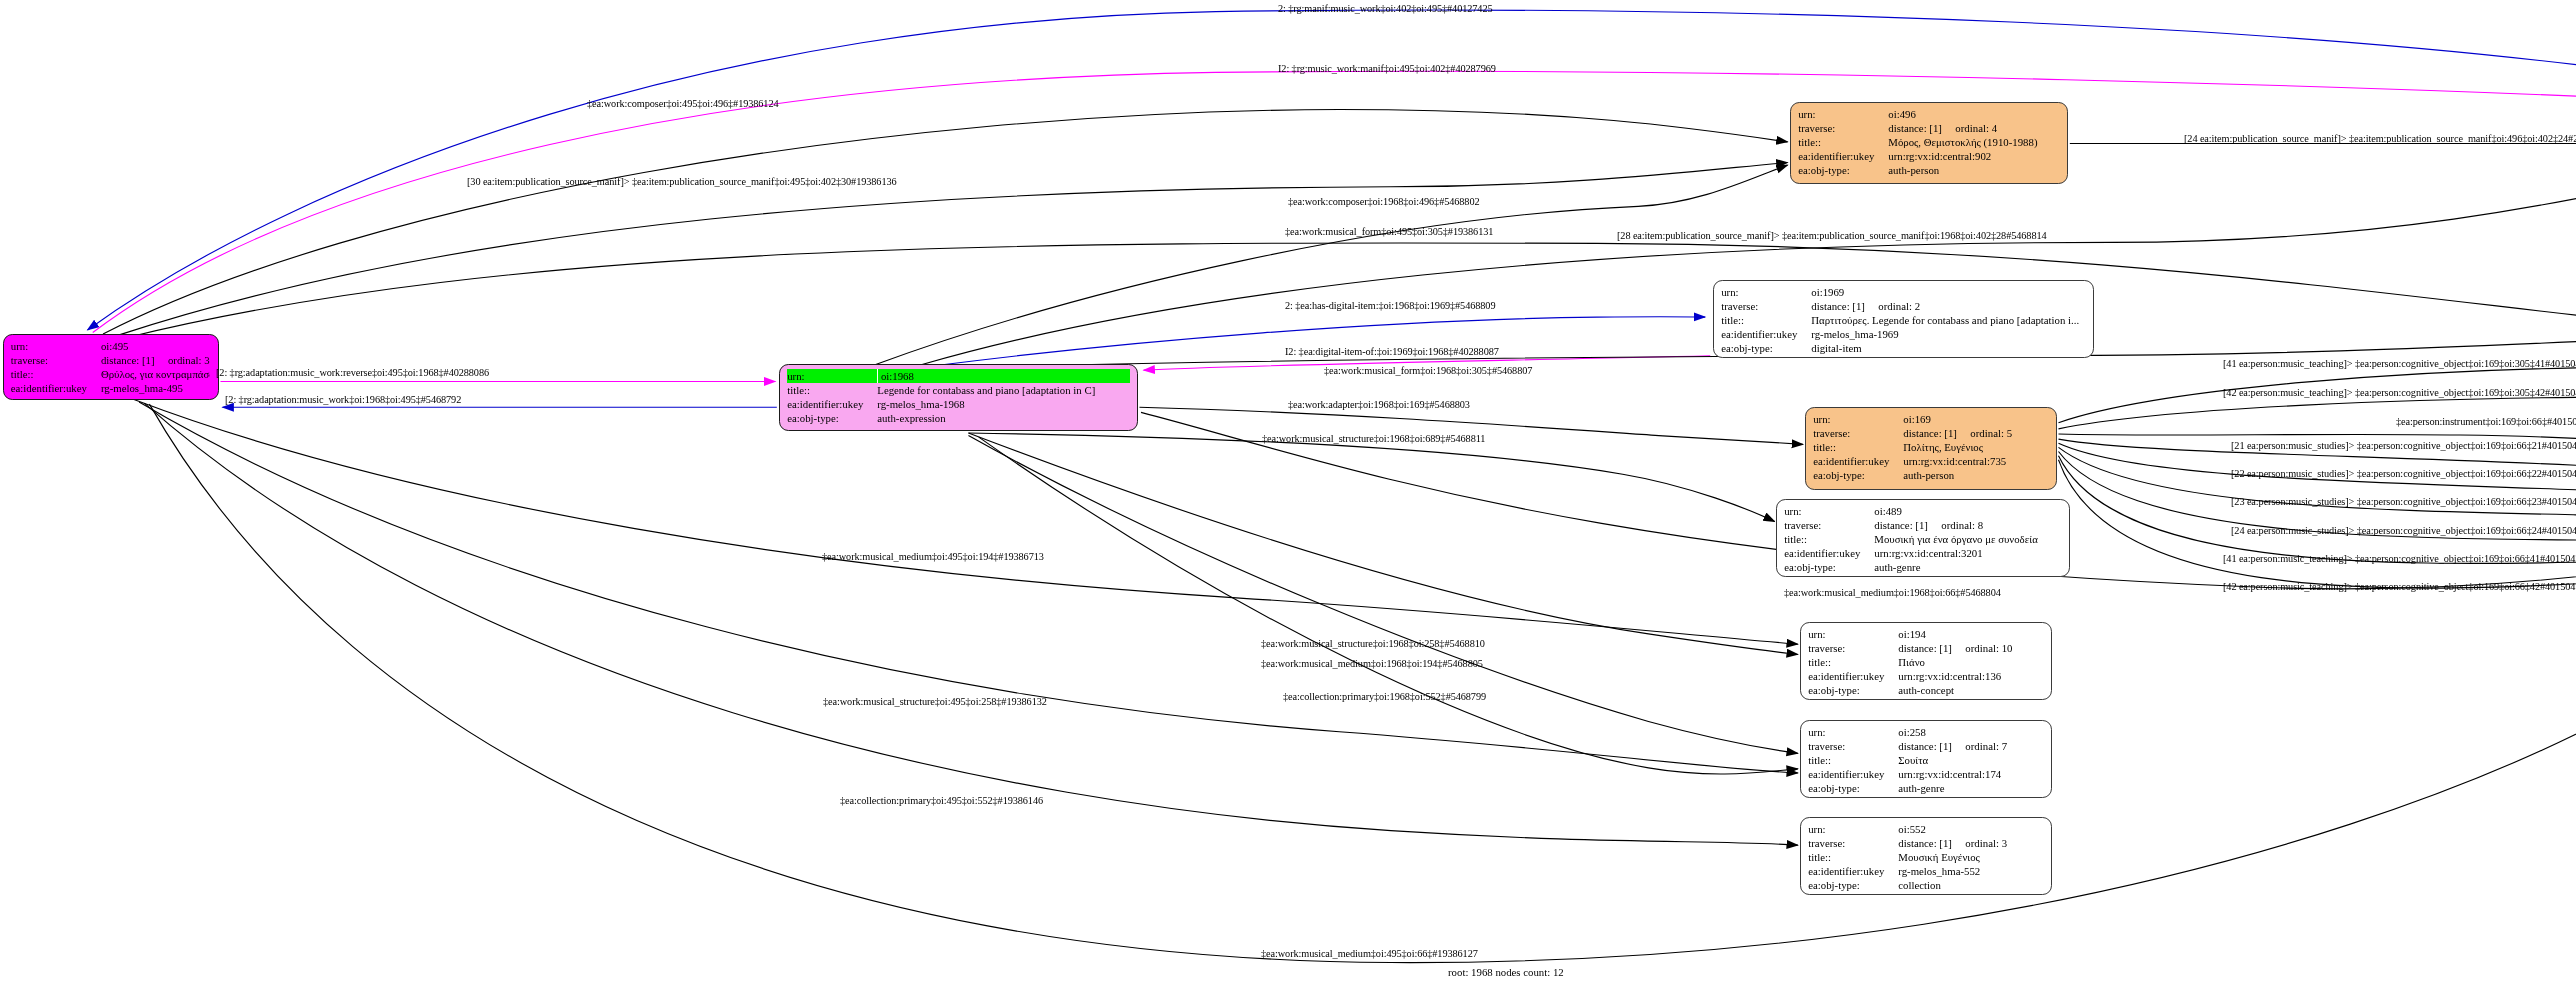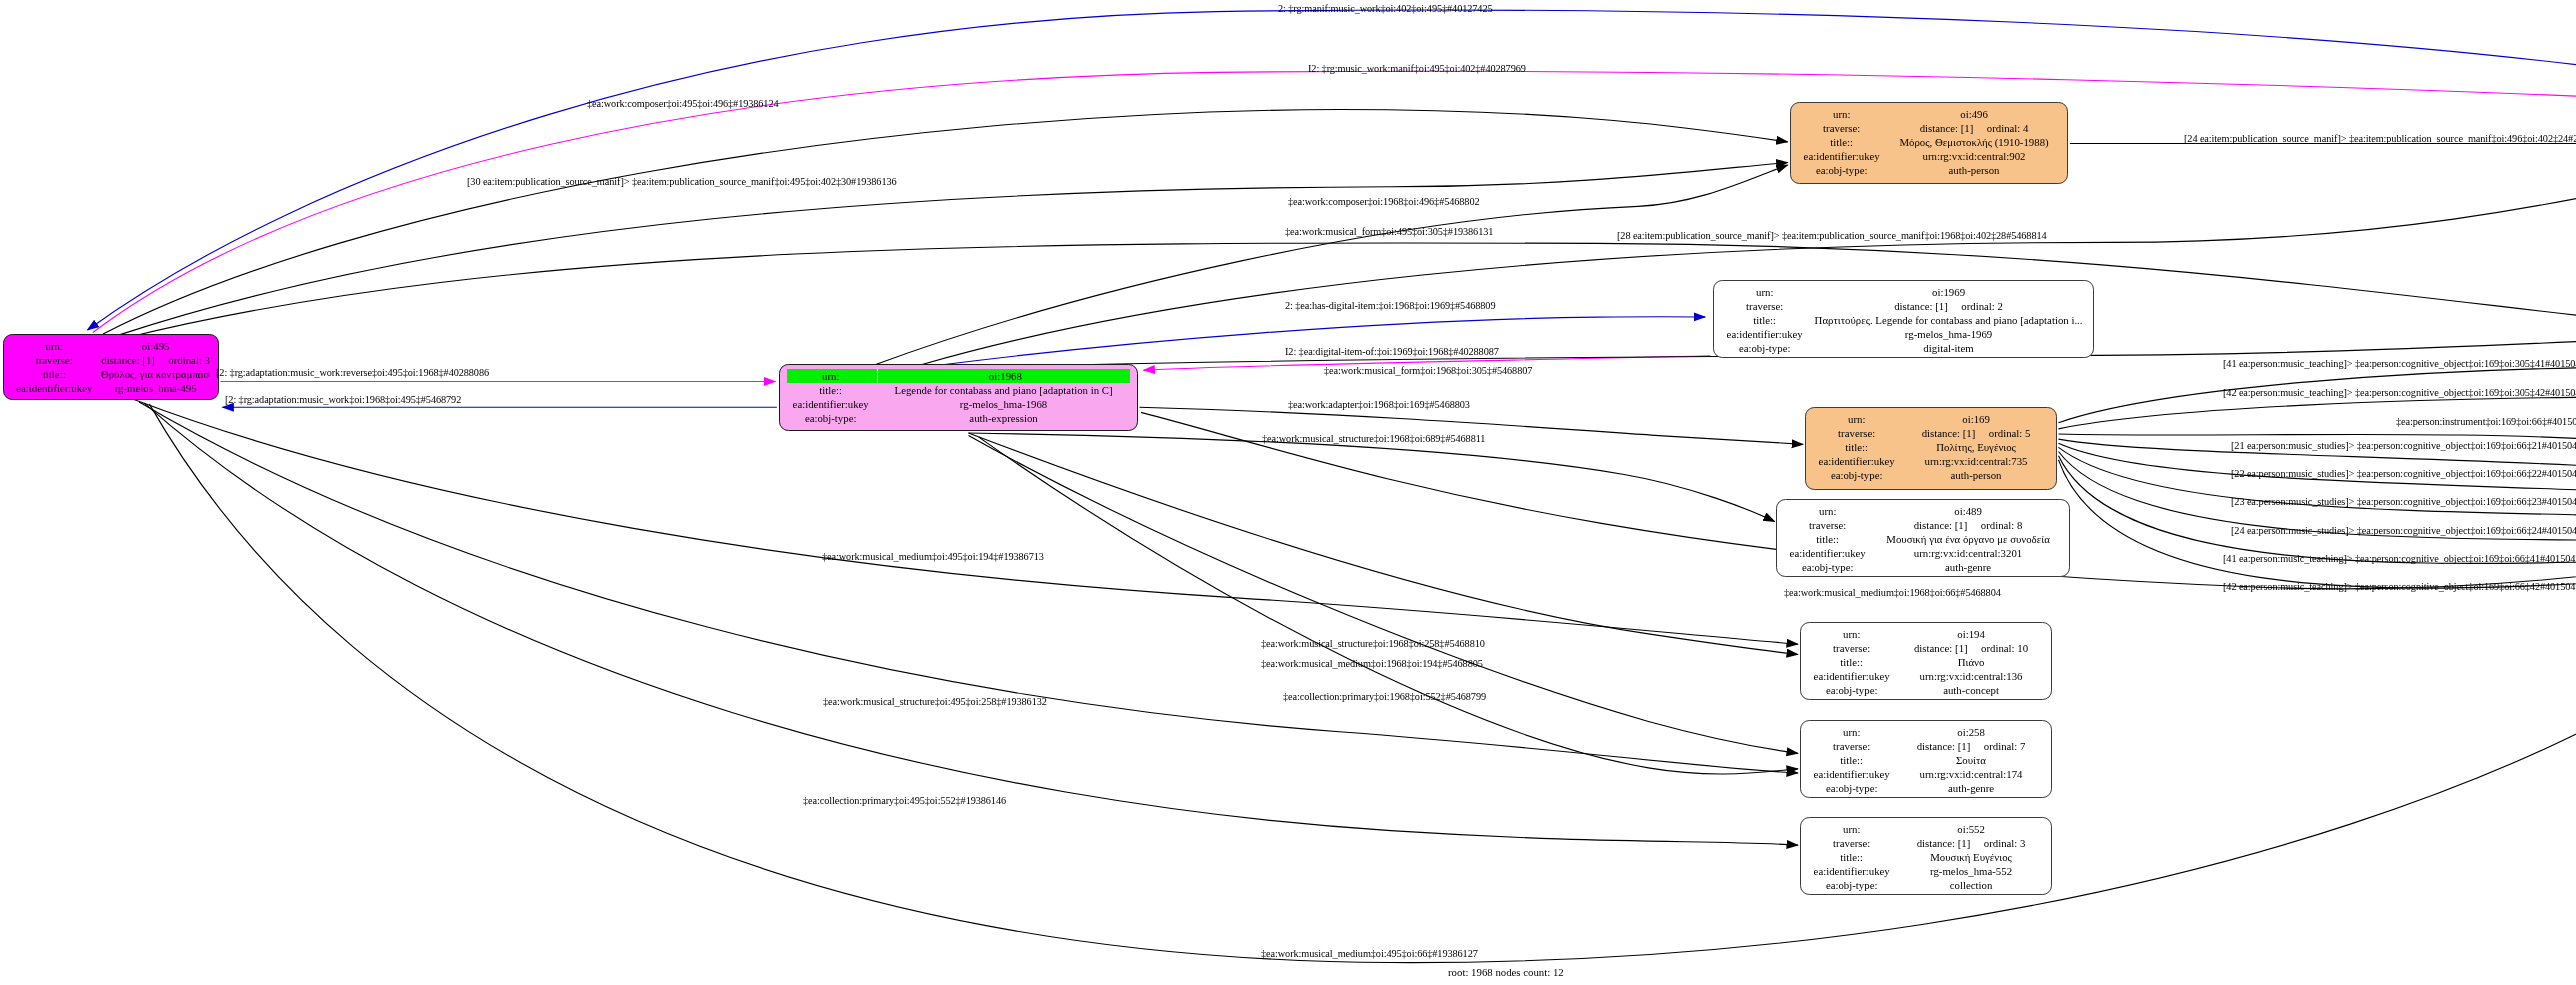--- a/index.html
+++ b/index.html
@@ -38,21 +38,20 @@
     overflow: hidden;
   }
   .node.magenta   { background: #ff00ff; border-color: #1a1a1a; }
   .node.pink      { background: #f9a8f0; border-color: #1a1a1a; }
   .node.orange    { background: #f8c38a; border-color: #3a3a3a; }
   .node.white     { background: #ffffff; border-color: #3a3a3a; }
 
   .row {
     display: flex;
     align-items: baseline;
-    text-align: center;
   }
   .row .k {
     flex: 0 0 auto;
     min-width: 87px;
     padding-right: 3.1px;
   }
   .row .v {
     flex: 1 1 auto;
     overflow: hidden;
     text-overflow: clip;
@@ -361,21 +360,21 @@
       <span class="k">ea:identifier:ukey</span>
       <span class="v">rg-melos_hma-552</span>
     </div>
     <div class="row">
       <span class="k">ea:obj-type:</span>
       <span class="v">collection</span>
     </div>
   </div>
 
   <div class="edge-label" style="left: 1278px; top: 8.2px; color: rgb(0, 0, 0);">2: ‡rg:manif:music_work‡oi:402‡oi:495‡#40127425</div>
-  <div class="edge-label" style="left: 1278px; top: 68px; color: rgb(0, 0, 0); margin-left: 30px;">I2: ‡rg:music_work:manif‡oi:495‡oi:402‡#40287969</div>
+  <div class="edge-label" style="left: 1278px; top: 68px; color: rgb(0, 0, 0);">I2: ‡rg:music_work:manif‡oi:495‡oi:402‡#40287969</div>
   <div class="edge-label" style="left: 587px; top: 103px; color: rgb(0, 0, 0);">‡ea:work:composer‡oi:495‡oi:496‡#19386124</div>
   <div class="edge-label" style="left: 467px; top: 181px; color: rgb(0, 0, 0);">[30 ea:item:publication_source_manif]&gt; ‡ea:item:publication_source_manif‡oi:495‡oi:402‡30#19386136</div>
   <div class="edge-label" style="left: 1288px; top: 201px; color: rgb(0, 0, 0);">‡ea:work:composer‡oi:1968‡oi:496‡#5468802</div>
   <div class="edge-label" style="left: 1285px; top: 231px; color: rgb(0, 0, 0);">‡ea:work:musical_form‡oi:495‡oi:305‡#19386131</div>
   <div class="edge-label" style="left: 1617px; top: 235px; color: rgb(0, 0, 0);">[28 ea:item:publication_source_manif]&gt; ‡ea:item:publication_source_manif‡oi:1968‡oi:402‡28#5468814</div>
   <div class="edge-label" style="left: 2184px; top: 138px; color: rgb(0, 0, 0);">[24 ea:item:publication_source_manif]&gt; ‡ea:item:publication_source_manif‡oi:496‡oi:402‡24#2759383</div>
   <div class="edge-label" style="left: 1285px; top: 305px; color: rgb(0, 0, 0);">2: ‡ea:has-digital-item:‡oi:1968‡oi:1969‡#5468809</div>
   <div class="edge-label" style="left: 1285px; top: 351px; color: rgb(0, 0, 0);">I2: ‡ea:digital-item-of:‡oi:1969‡oi:1968‡#40288087</div>
   <div class="edge-label" style="left: 216px; top: 372px; color: rgb(0, 0, 0);">[2: ‡rg:adaptation:music_work:reverse‡oi:495‡oi:1968‡#40288086</div>
   <div class="edge-label" style="left: 225px; top: 399px; color: rgb(0, 0, 0);">[2: ‡rg:adaptation:music_work‡oi:1968‡oi:495‡#5468792</div>
@@ -390,19 +389,19 @@
   <div class="edge-label" style="left: 2231px; top: 501px; color: rgb(0, 0, 0);">[23 ea:person:music_studies]&gt; ‡ea:person:cognitive_object‡oi:169‡oi:66‡23#40150469</div>
   <div class="edge-label" style="left: 2231px; top: 530px; color: rgb(0, 0, 0);">[24 ea:person:music_studies]&gt; ‡ea:person:cognitive_object‡oi:169‡oi:66‡24#40150470</div>
   <div class="edge-label" style="left: 2223px; top: 558px; color: rgb(0, 0, 0);">[41 ea:person:music_teaching]&gt; ‡ea:person:cognitive_object‡oi:169‡oi:66‡41#40150471</div>
   <div class="edge-label" style="left: 2223px; top: 586px; color: rgb(0, 0, 0);">[42 ea:person:music_teaching]&gt; ‡ea:person:cognitive_object‡oi:169‡oi:66‡42#40150473</div>
   <div class="edge-label" style="left: 822px; top: 556px; color: rgb(0, 0, 0);">‡ea:work:musical_medium‡oi:495‡oi:194‡#19386713</div>
   <div class="edge-label" style="left: 1784px; top: 592px; color: rgb(0, 0, 0);">‡ea:work:musical_medium‡oi:1968‡oi:66‡#5468804</div>
   <div class="edge-label" style="left: 1261px; top: 616px; color: rgb(0, 0, 0); margin-top: 47px;">‡ea:work:musical_medium‡oi:1968‡oi:194‡#5468805</div>
   <div class="edge-label" style="left: 1261px; top: 643px; color: rgb(0, 0, 0);">‡ea:work:musical_structure‡oi:1968‡oi:258‡#5468810</div>
   <div class="edge-label" style="left: 1283px; top: 696px; color: rgb(0, 0, 0);">‡ea:collection:primary‡oi:1968‡oi:552‡#5468799</div>
   <div class="edge-label" style="left: 823px; top: 701px; color: rgb(0, 0, 0);">‡ea:work:musical_structure‡oi:495‡oi:258‡#19386132</div>
-  <div class="edge-label" style="left: 803px; top: 800px; color: rgb(0, 0, 0); text-align: right;">‡ea:collection:primary‡oi:495‡oi:552‡#19386146</div>
+  <div class="edge-label" style="left: 840px; top: 800px; color: rgb(0, 0, 0); text-align: right;">‡ea:collection:primary‡oi:495‡oi:552‡#19386146</div>
   <div class="edge-label" style="left: 1261px; top: 953px; color: rgb(0, 0, 0);">‡ea:work:musical_medium‡oi:495‡oi:66‡#19386127</div>
 
   <div class="footer-label" style="left:1448px; top:966px;">root: 1968 nodes count: 12</div>
 
 </div>
 
 
 </body></html>

